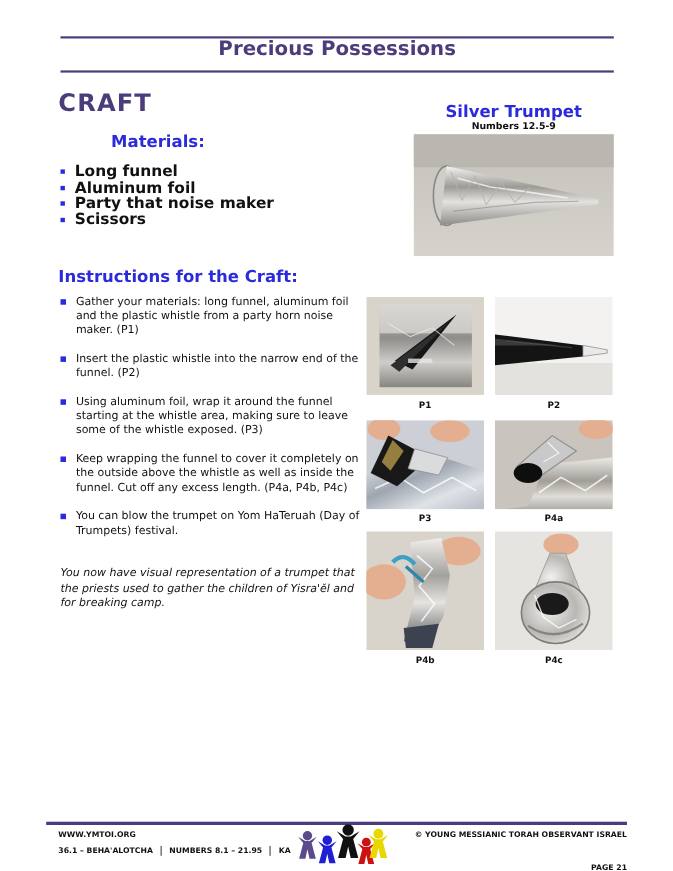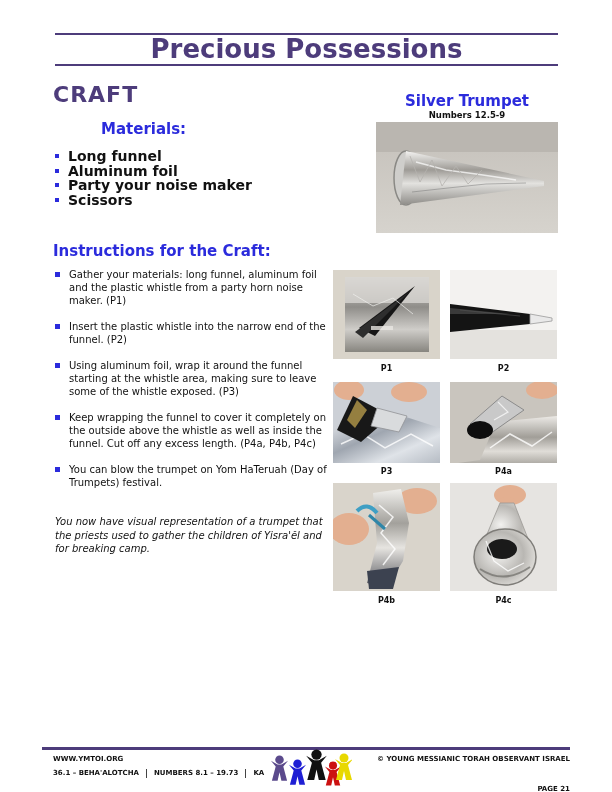--- a/index.html
+++ b/index.html
@@ -8,21 +8,21 @@
   .page {
     position:relative; width:612px; height:792px; margin:0 auto;
     background:#ffffff; overflow:hidden; color:#1a1a1a;
   }
   
   .head-rule { position:absolute; left:55px; right:54px; height:2px; background:#4d3c7b; }
   .rule-top { top:33px; }
   .rule-bottom { top:64px; }
   .doc-title {
     position:absolute; top:34px; left:55px; right:54px; text-align:center;
-    font-size:26px; font-weight:bold; color:#4d3c7b; letter-spacing:0px;
+    font-size:18px; font-weight:bold; color:#4d3c7b; letter-spacing:0px;
   }
   .section-title {
     position:absolute; top:82px; left:53px;
     font-size:22px; font-weight:bold; color:#4d3c7b; letter-spacing:1px;
   }
   
   .craft-name {
     position:absolute; top:92px; left:376px; width:182px; text-align:center;
     font-size:15px; font-weight:bold; color:#2b2bdc;
   }
@@ -120,21 +120,21 @@
       <polyline points="40,40 70,48 100,52 140,58" stroke="#ffffff" stroke-width="1.5" fill="none" opacity="0.7"></polyline>
       <polyline points="36,70 72,66 110,62 150,61" stroke="#777" stroke-width="1" fill="none" opacity="0.5"></polyline>
       <polyline points="34,34 44,60 56,38 66,64 80,44 92,62 106,48" stroke="#b5b3af" stroke-width="1" fill="none" opacity="0.8"></polyline>
     </svg>
   </div>
 
   <div class="materials-heading">Materials:</div>
   <ul class="simple-list">
     <li>Long funnel</li>
     <li>Aluminum foil</li>
-    <li>Party your noise maker</li>
+    <li>Party that noise maker</li>
     <li>Scissors</li>
   </ul>
 
   <div class="instructions-heading">Instructions for the Craft:</div>
   <ul class="steps">
     <li>Gather your materials: long funnel, aluminum foil and the plastic whistle from a party horn noise maker. (P1)</li>
     <li>Insert the plastic whistle into the narrow end of the funnel. (P2)</li>
     <li>Using aluminum foil, wrap it around the funnel starting at the whistle area, making sure to leave some of the whistle exposed. (P3)</li>
     <li>Keep wrapping the funnel to cover it completely on the outside above the whistle as well as inside the funnel. Cut off any excess length. (P4a, P4b, P4c)</li>
     <li>You can blow the trumpet on Yom HaTeruah (Day of Trumpets) festival.</li>
@@ -257,21 +257,21 @@
   <div class="photo-label lbl-p4a">P4a</div>
   <div class="photo-label lbl-p4b">P4b</div>
   <div class="photo-label lbl-p4c">P4c</div>
 
   <div class="footer-rule"></div>
   <div class="footer-left">
     <div>WWW.YMTOI.ORG</div>
     <div class="row2">
       <span>36.1 – BEHA'ALOTCHA</span>
       <span class="footer-sep"></span>
-      <span>NUMBERS 8.1 – 19.73</span>
+      <span>NUMBERS 8.1 – 21.95</span>
       <span class="footer-sep"></span>
       <span>KA</span>
     </div>
   </div>
   <div class="footer-logo">
     <svg viewBox="0 0 84 42">
       <g fill="#5b4a8c" transform="translate(2,8) scale(0.95)">
         <circle cx="10" cy="4" r="4.5"></circle>
         <path d="M2,26 L6,11 L1,5 L8,9 L12,9 L19,5 L14,11 L18,26 L12,26 L10,17 L8,26 Z"></path>
       </g>

